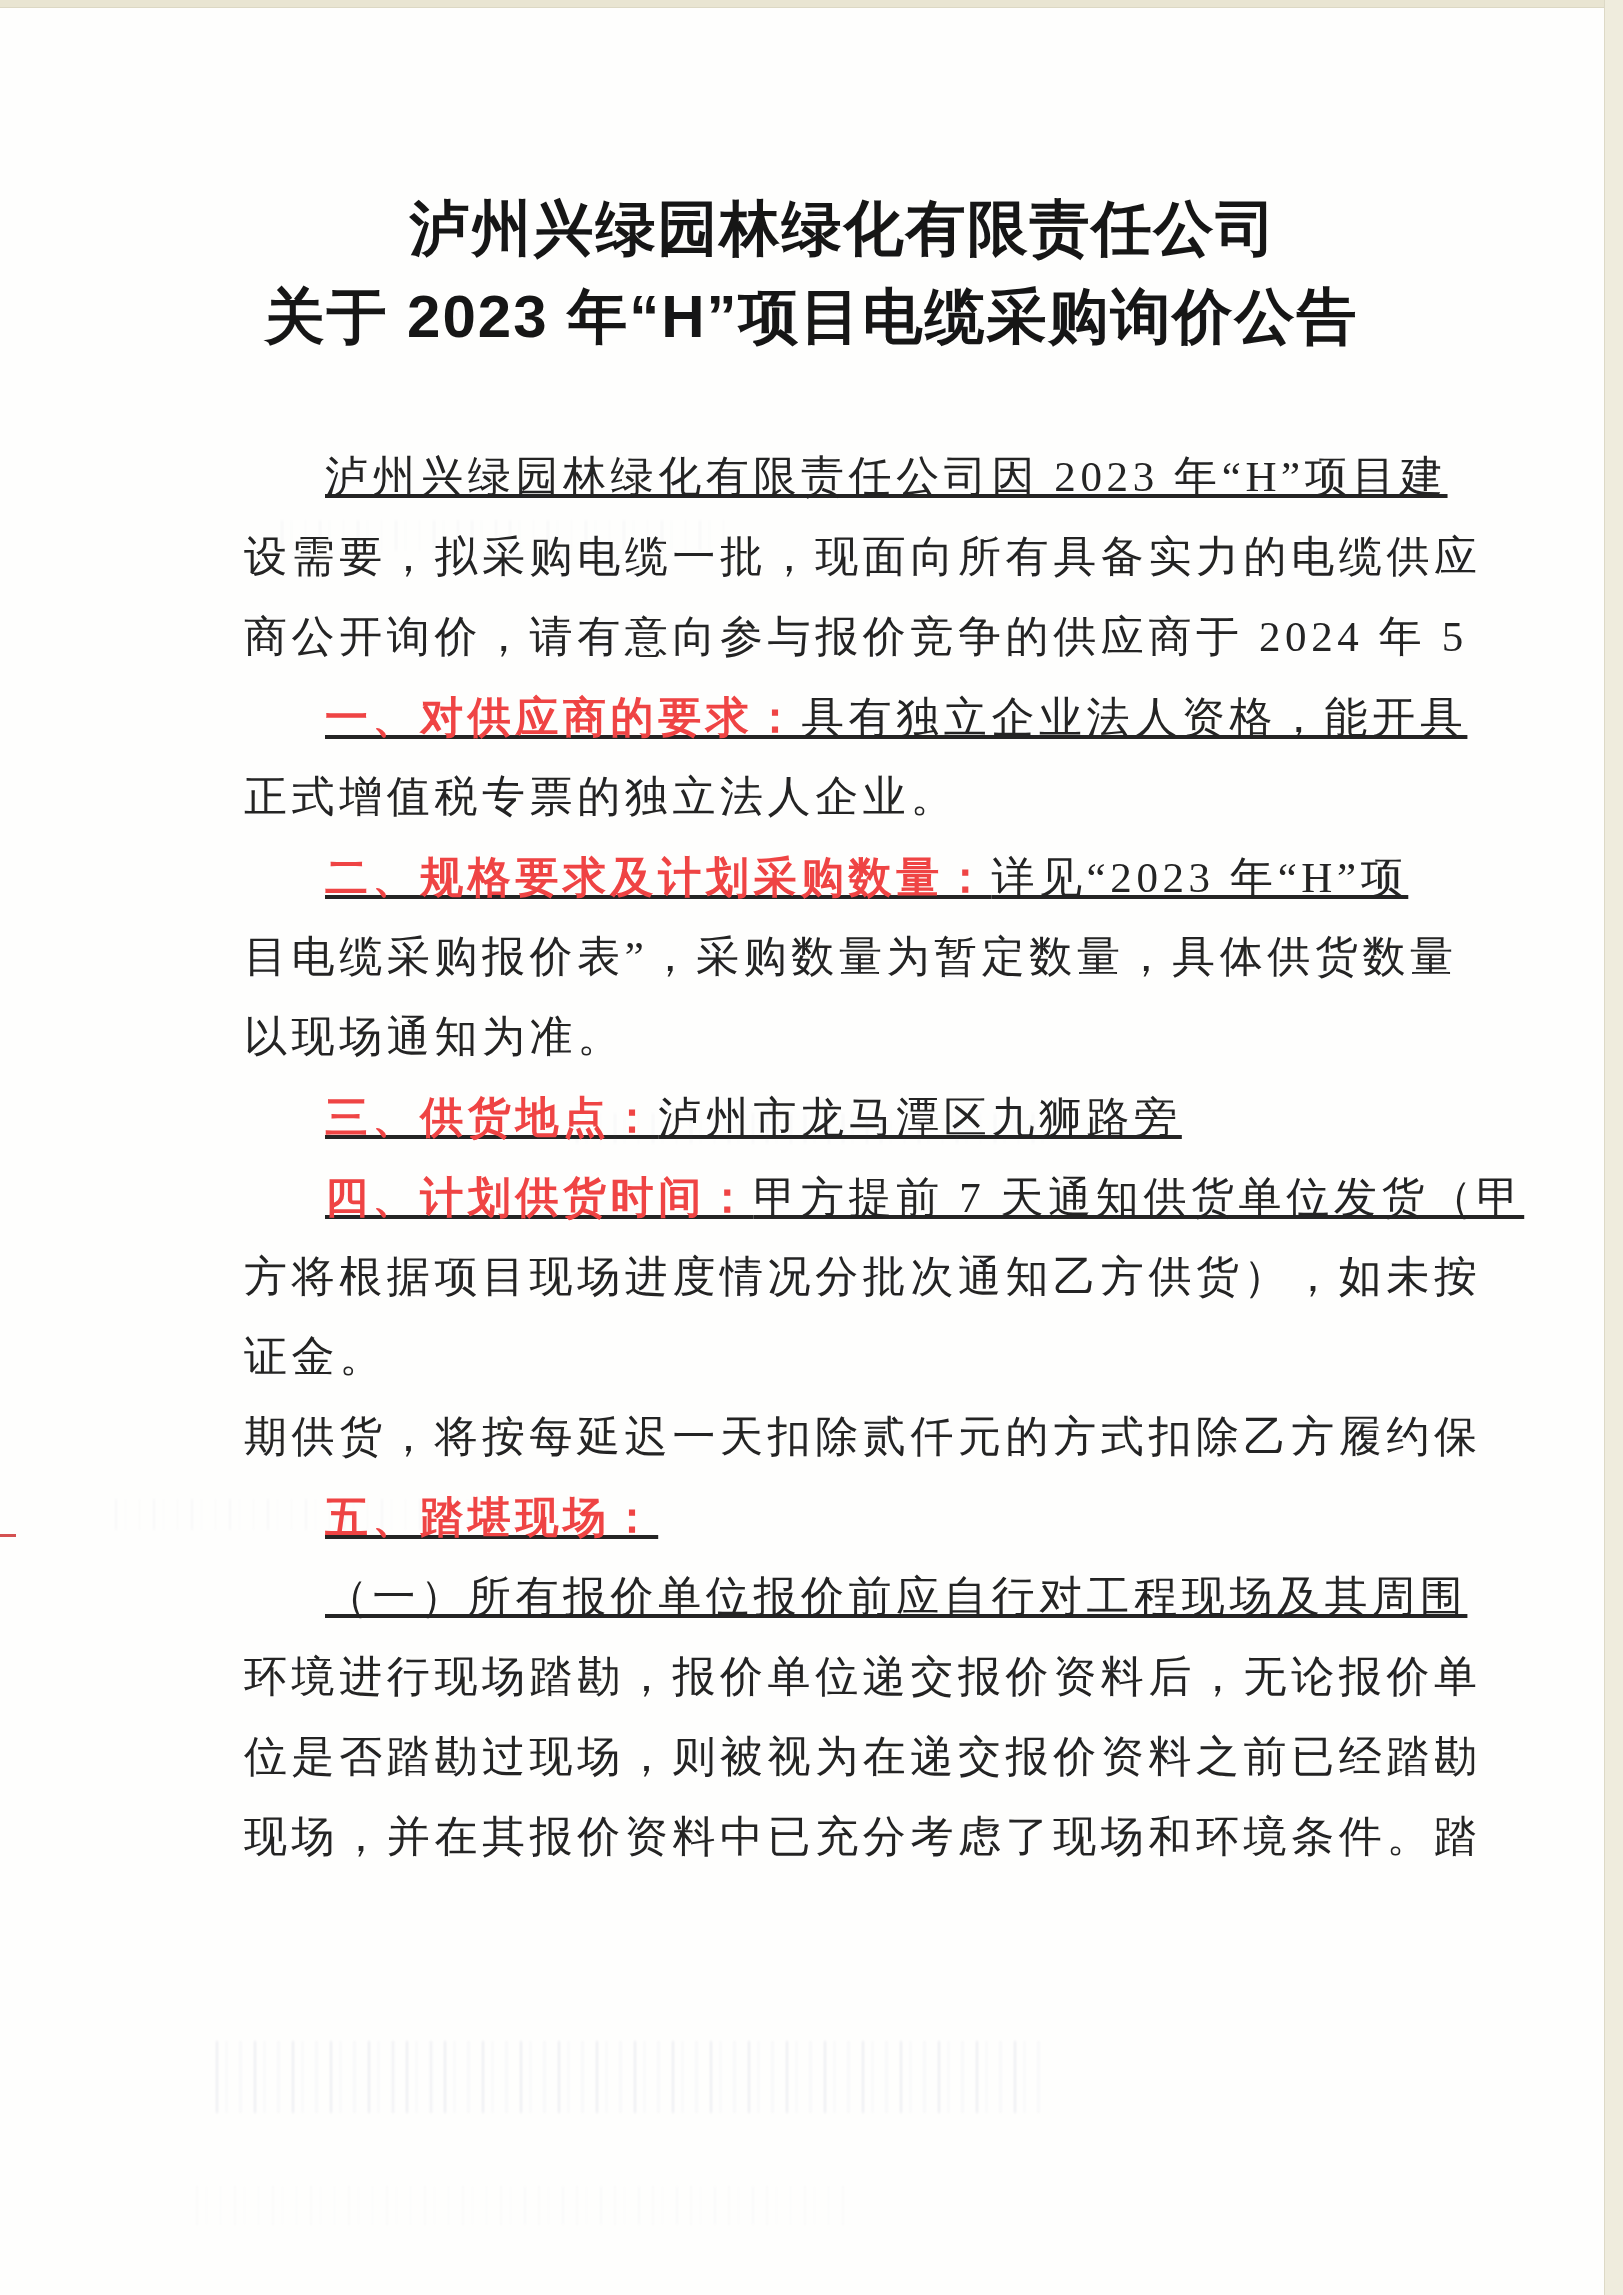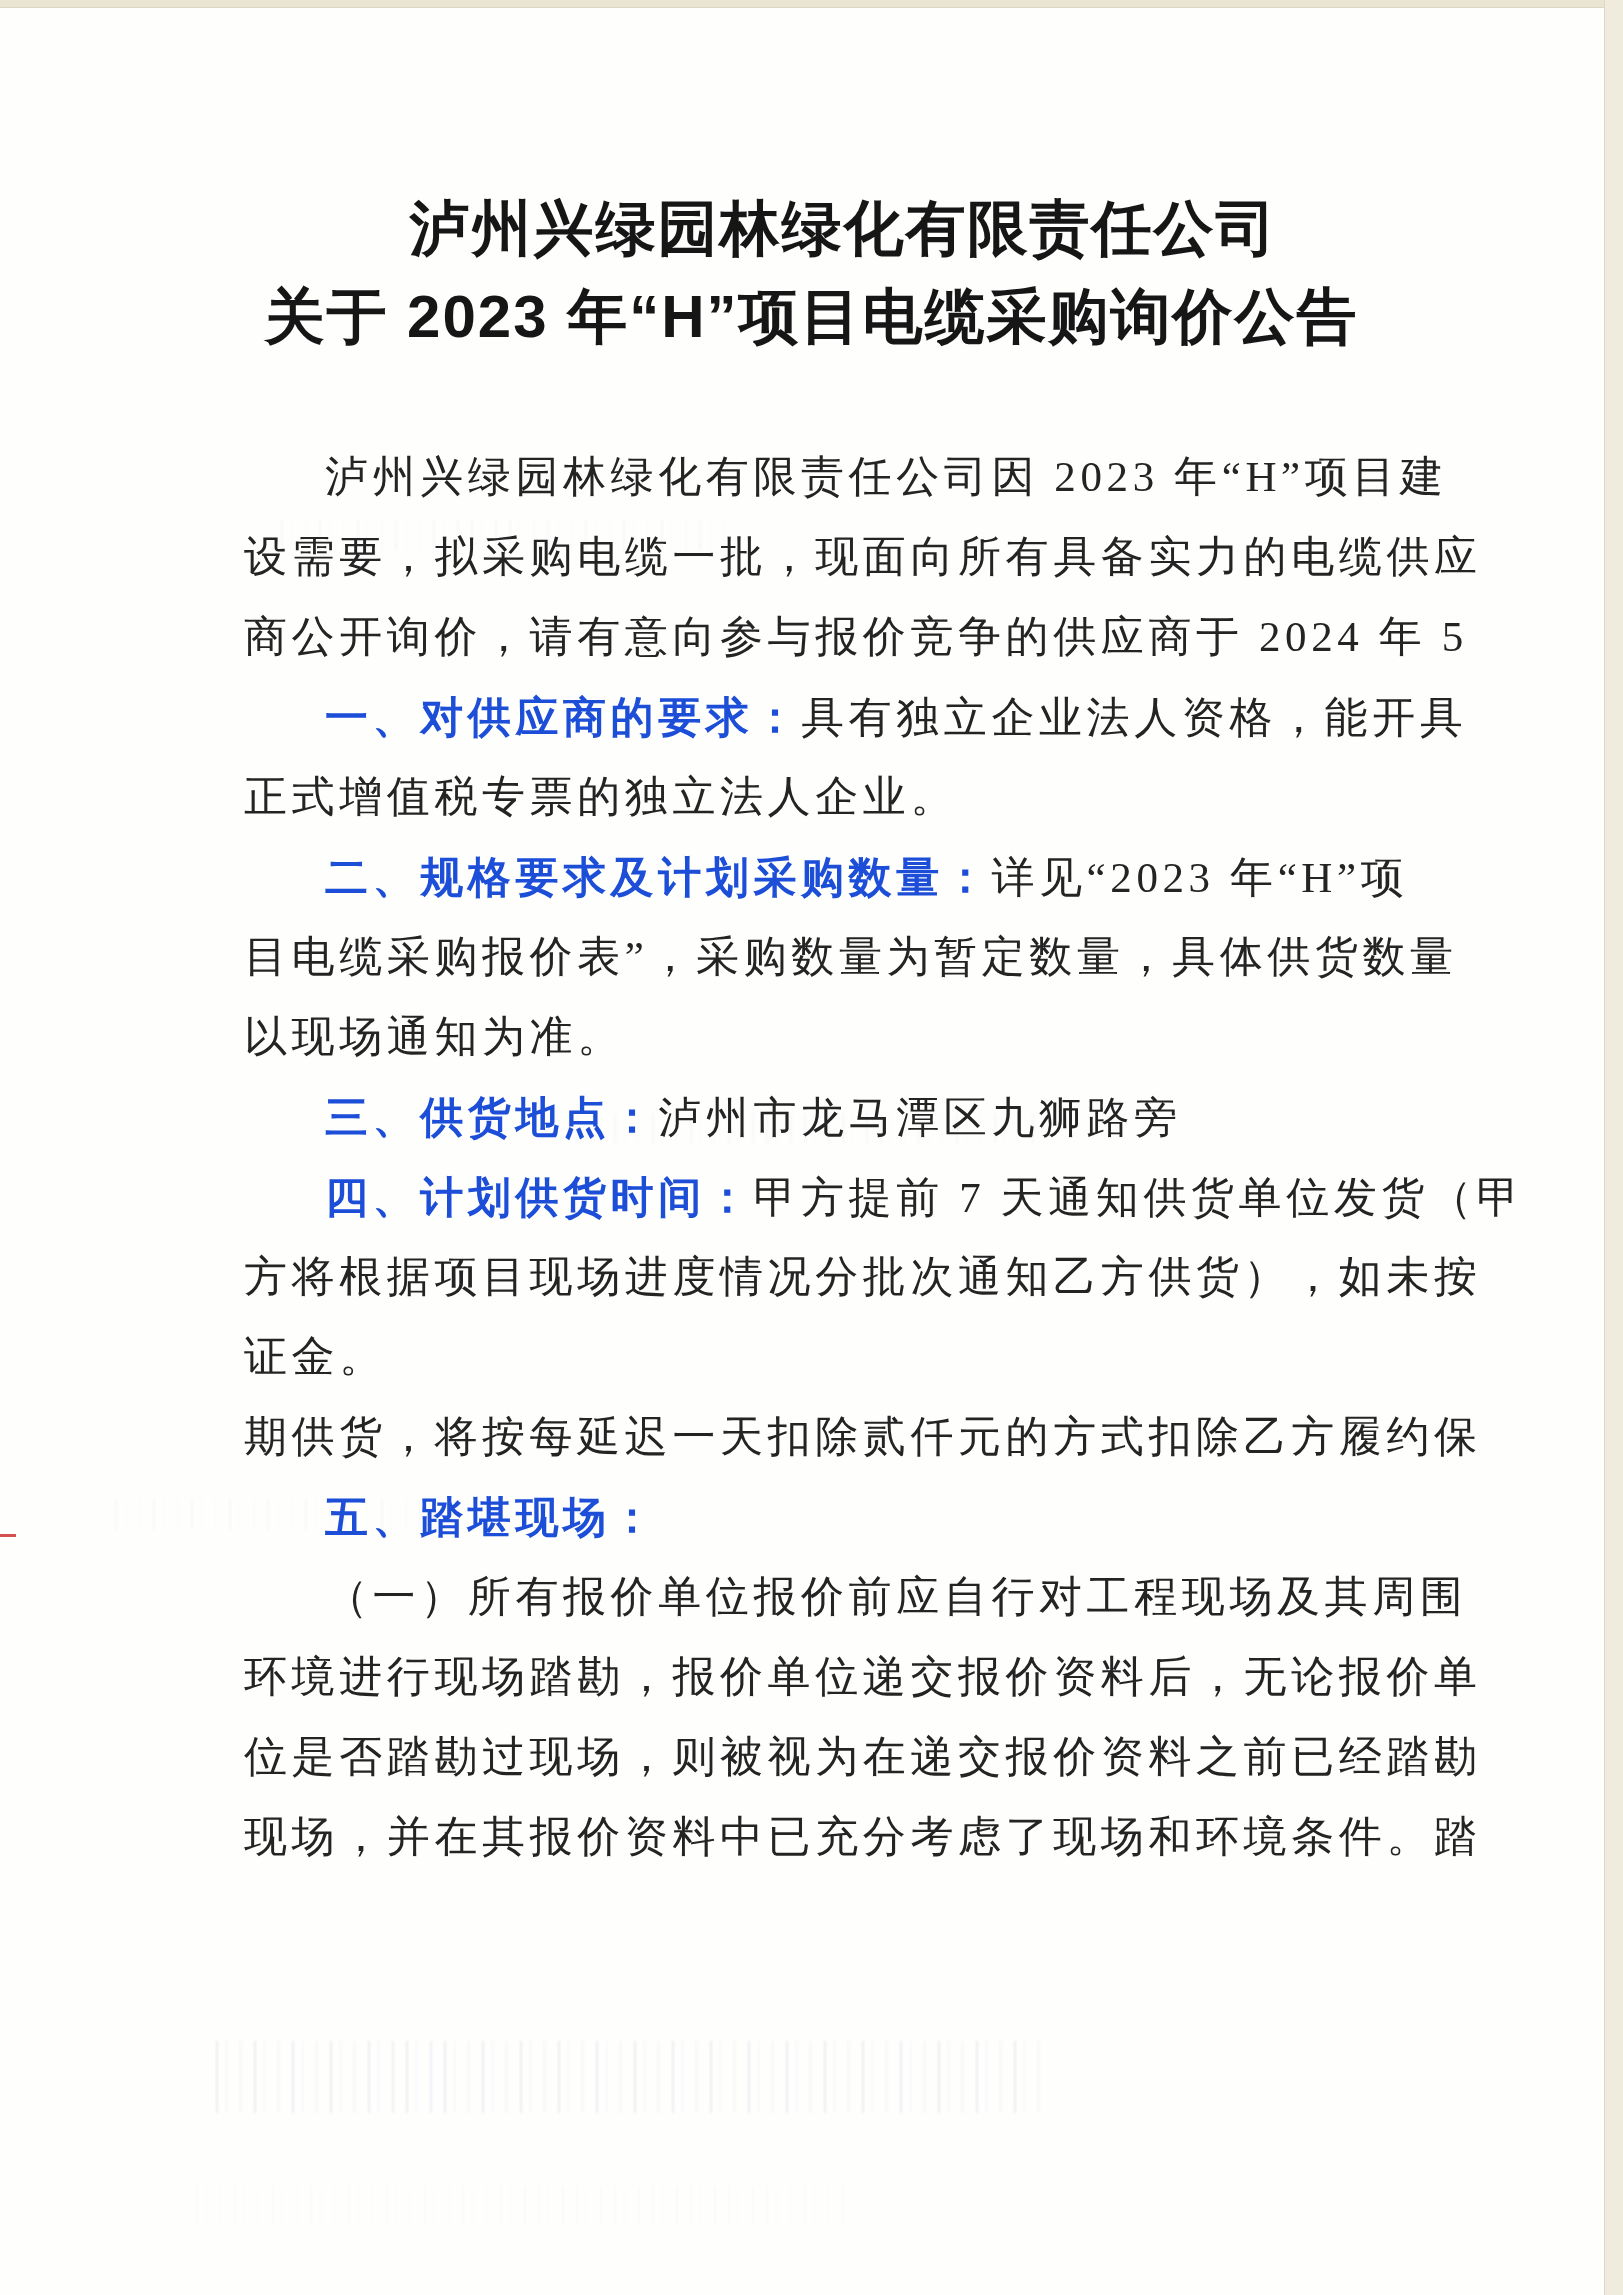--- a/index.html
+++ b/index.html
@@ -28,24 +28,24 @@
   .title2{top:277px;}
   
   .doc{
     position:absolute;left:244px;top:437px;width:1283px;
     color:#242424;
   }
   .line{
     height:80px;line-height:80px;font-size:43px;letter-spacing:4.6px;
     white-space:nowrap;
   }
-  .line.indent{padding-left:81px;}
+  .line.indent{padding-left:81px;text-decoration:underline;}
   .line b{
     font-family:"Liberation Sans","DejaVu Sans",sans-serif;
-    font-weight:700;color:#1d4ed8;
+    font-weight:700;color:#ef4444;
   }
   
   .ghost{
     position:absolute;filter:blur(1.3px);pointer-events:none;
     background:repeating-linear-gradient(90deg,
       rgba(110,115,155,.30) 0 2px, transparent 2px 9.8px,
       rgba(110,115,155,.20) 9.8px 11px, transparent 11px 23.6px,
       rgba(110,115,155,.26) 23.6px 25.5px, transparent 25.5px 38px);
   }
   .ghost1{left:281px;top:520px;width:445px;height:31px;opacity:.16;}

